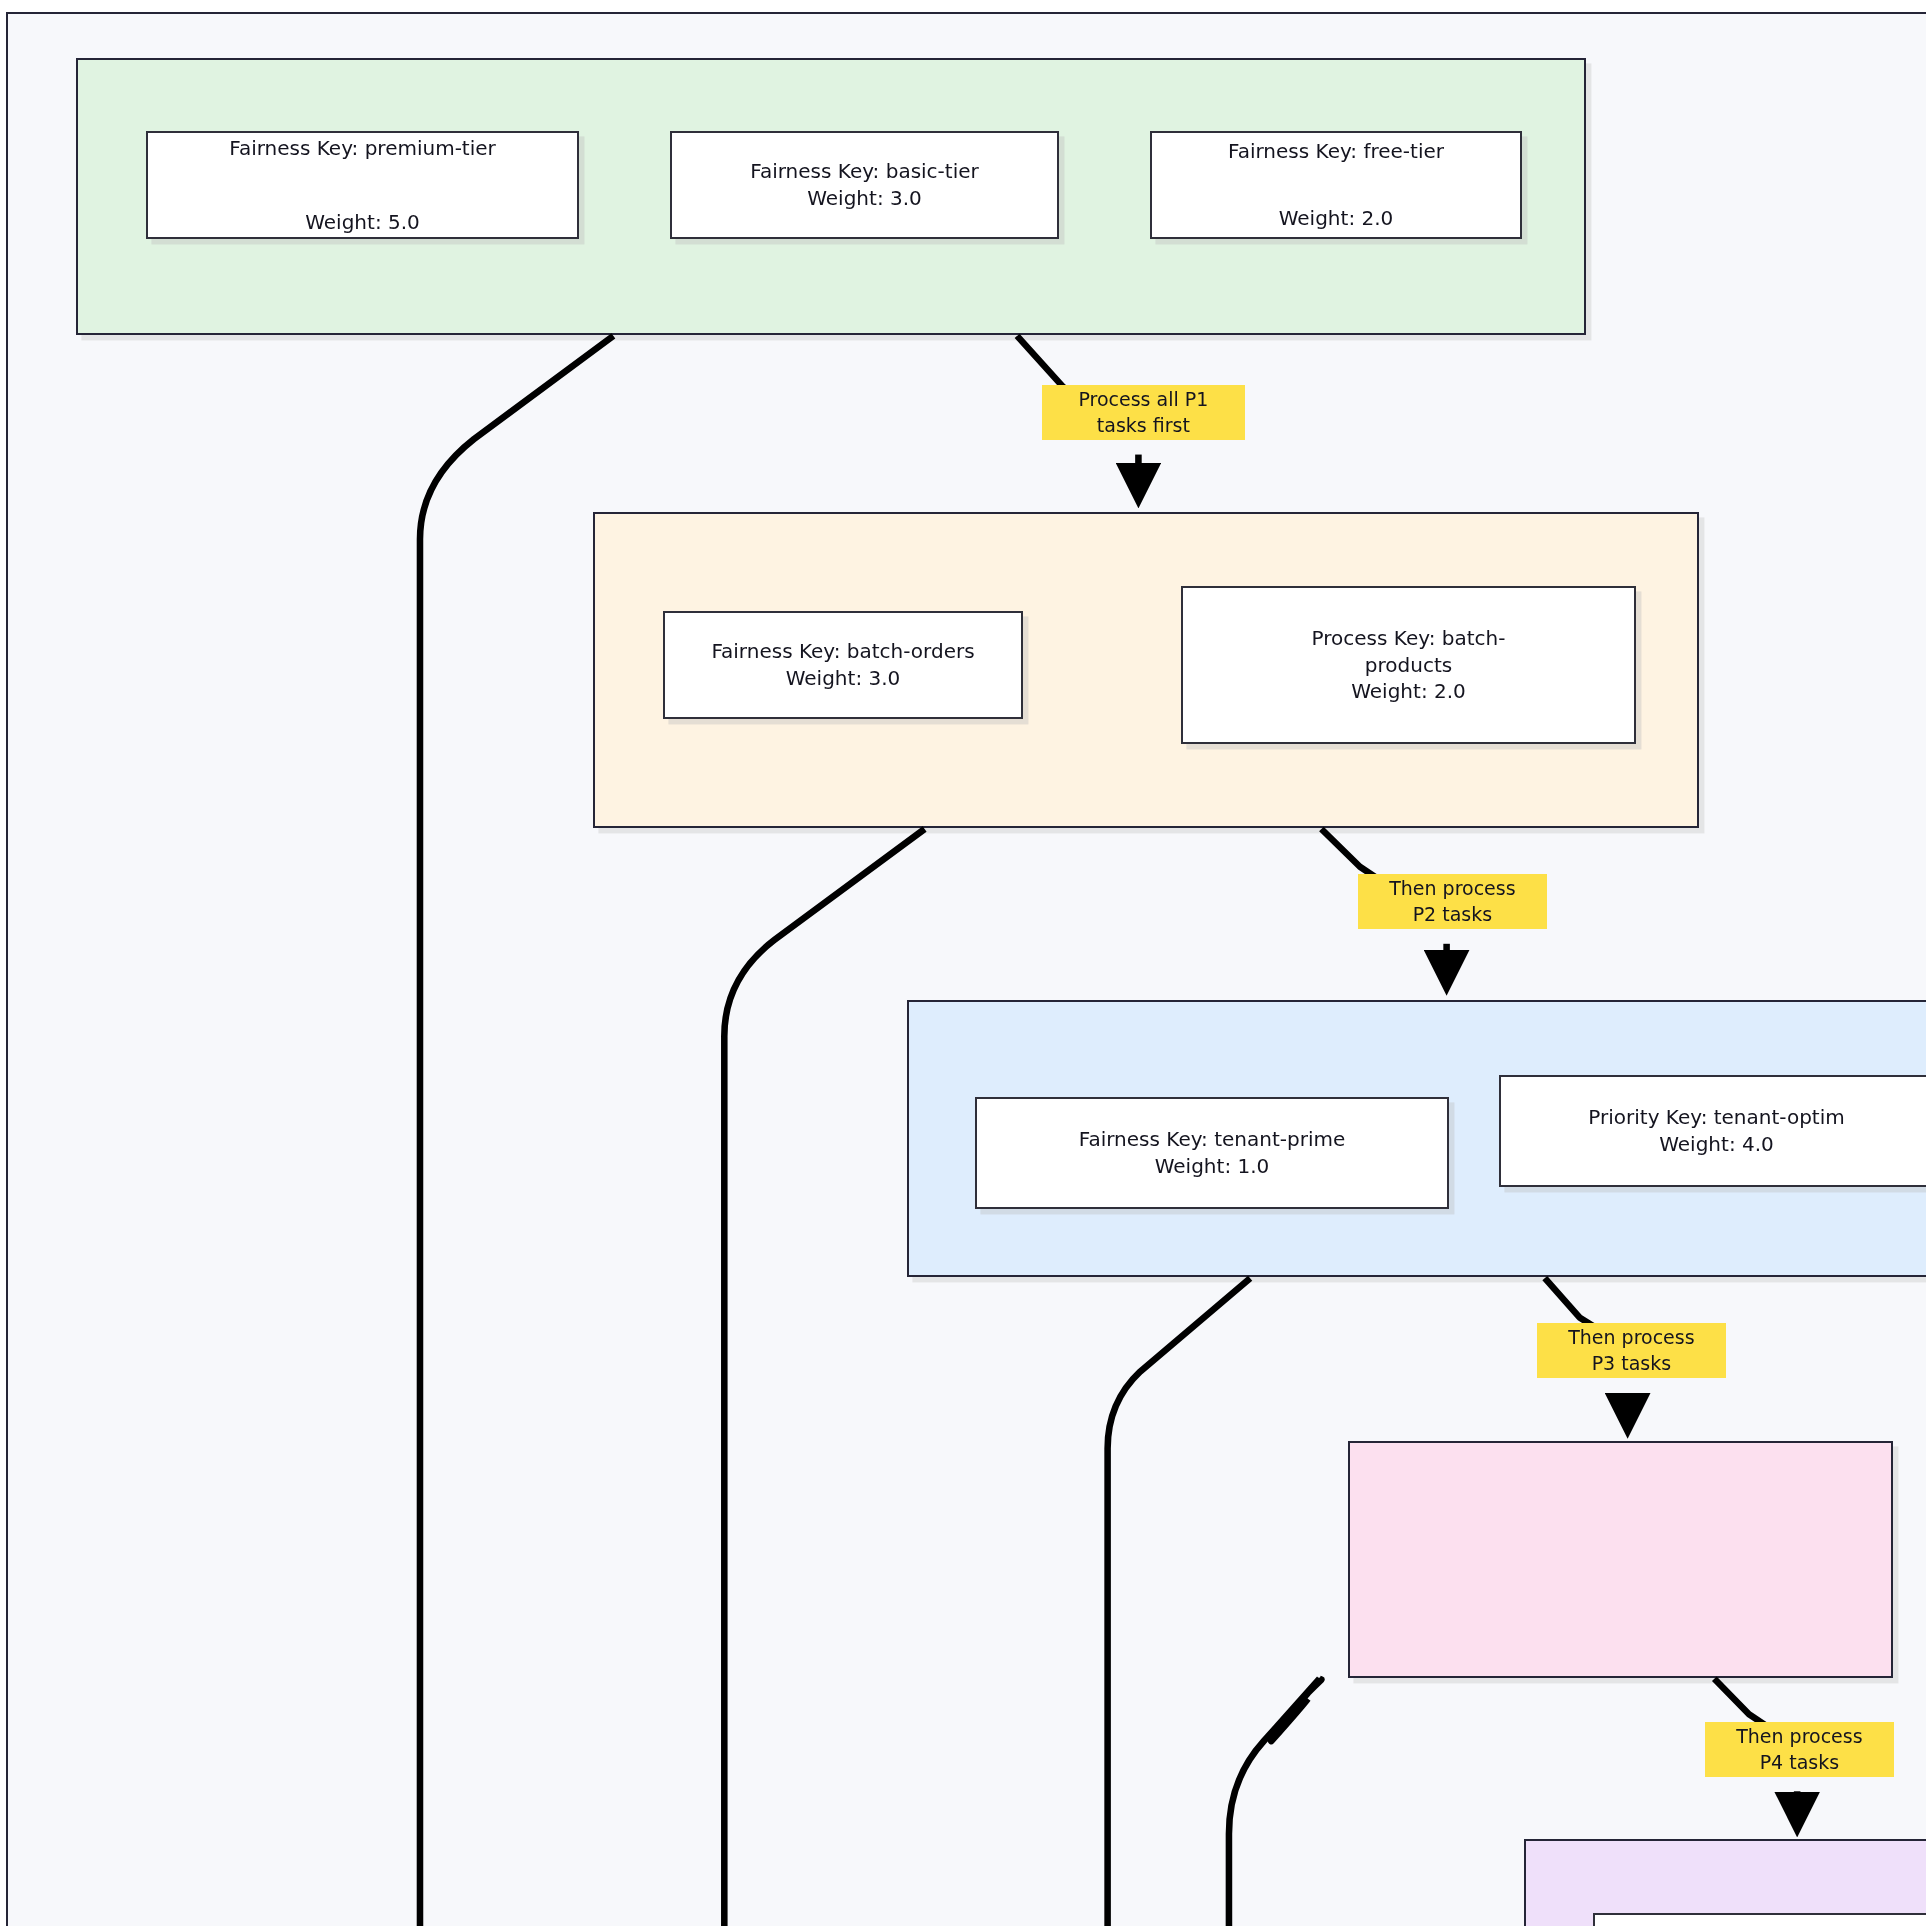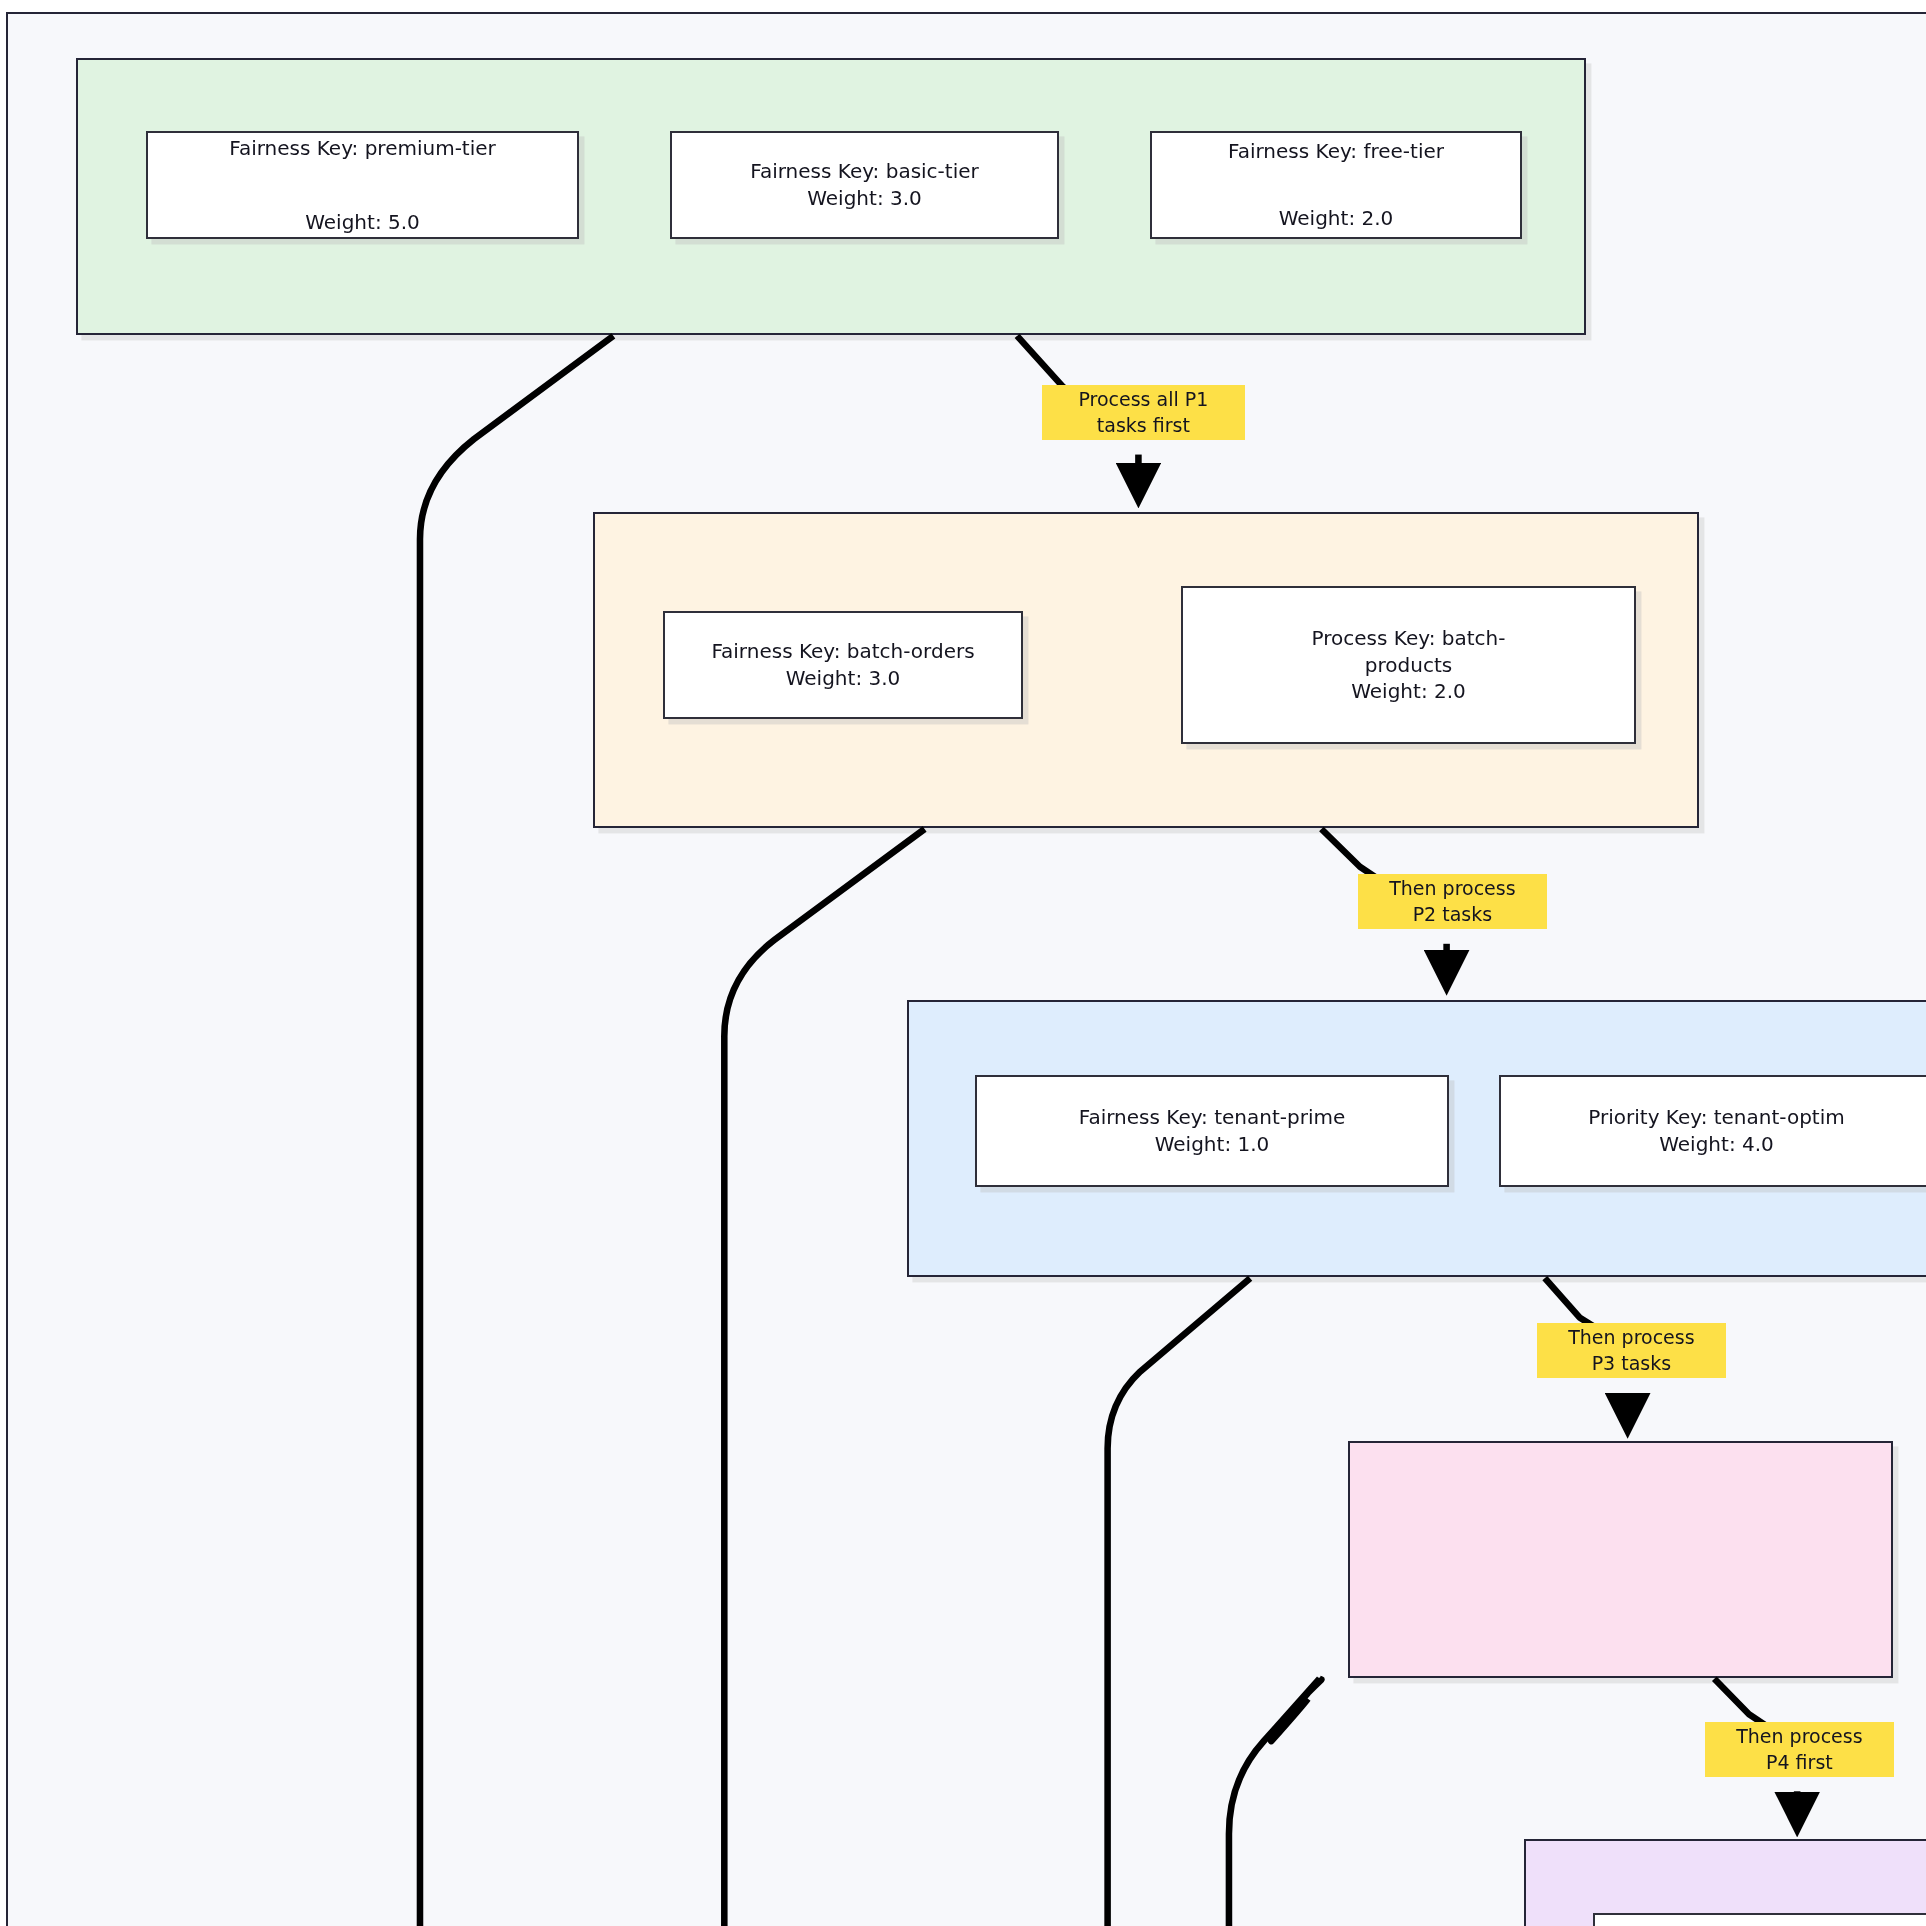--- a/index.html
+++ b/index.html
@@ -116,21 +116,21 @@
   <div class="node" style="left:1181px; top:586px; width:455px; height:158px;">
     <div class="line">Process Key: batch-</div>
     <div class="line">products</div>
     <div class="line">Weight: 2.0</div>
   </div>
 
   <div class="cluster" style="left:907px; top:1000px; width:1094px; height:277px; background:#deedfd;">
   </div>
   <div class="cluster-title" style="left:907px; top:1015px; width:1094px;">Priority Level 3 (Default)</div>
 
-  <div class="node" style="left:975px; top:1075px; width:474px; height:112px;">
+  <div class="node" style="left:975px; top:1097px; width:474px; height:112px;">
     <div class="line">Fairness Key: tenant-prime</div>
     <div class="line">Weight: 1.0</div>
   </div>
 
   <div class="node" style="left:1499px; top:1075px; width:435px; height:112px;">
     <div class="line">Priority Key: tenant-optim</div>
     <div class="line">Weight: 4.0</div>
   </div>
 
   <div class="cluster" style="left:1348px; top:1441px; width:545px; height:237px; background:#fce0ef;">
@@ -197,17 +197,17 @@
     <div>P2 tasks</div>
   </div>
 
   <div class="edge-label" style="left:1537px; top:1323px; width:181px;">
     <div>Then process</div>
     <div>P3 tasks</div>
   </div>
 
   <div class="edge-label" style="left:1705px; top:1722px; width:181px;">
     <div>Then process</div>
-    <div>P4 first</div>
+    <div>P4 tasks</div>
   </div>
 
 </div>
 
 
 </body></html>

